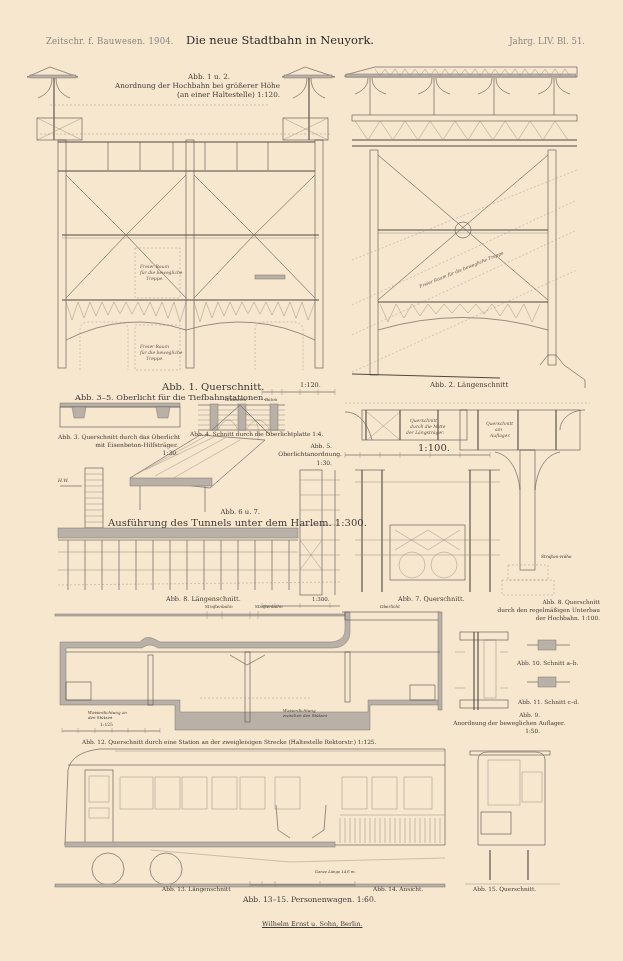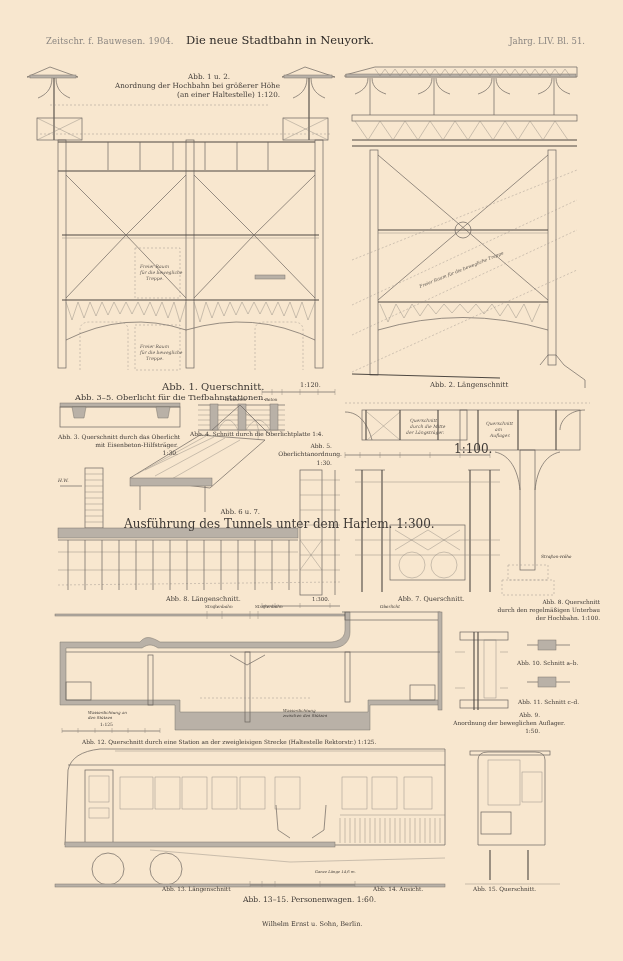--- a/index.html
+++ b/index.html
@@ -313,25 +313,25 @@
 <div class="abs cap" style="left:190px;top:431px;font-size:5.8px;">Abb. 4. Schnitt durch die Oberlichtplatte 1:4.</div>
 <div class="abs cap" style="left:225px;top:397px;font-size:4.2px;font-style:italic;">Glasbeton</div>
 <div class="abs cap" style="left:265px;top:397px;font-size:4.2px;font-style:italic;">Beton</div>
 
 <div class="abs cap capc" style="left:272px;top:442px;width:60px;font-size:6px;">Abb. 5.</div>
 <div class="abs cap capc" style="left:262px;top:450px;width:80px;font-size:6px;">Oberlichtanordnung.</div>
 <div class="abs cap capc" style="left:272px;top:459px;width:60px;font-size:6px;">1:30.</div>
 
 <div class="abs cap" style="left:58px;top:478px;font-size:4.5px;font-style:italic;">H.W.</div>
 <div class="abs cap capc" style="left:150px;top:508px;width:110px;font-size:6.8px;">Abb. 6 u. 7.</div>
-<div class="abs cap" style="left:124px;top:517px;font-size:12px;">Ausführung des Tunnels unter dem Harlem. 1:300.</div>
+<div class="abs cap" style="left:108px;top:517px;font-size:10px;">Ausführung des Tunnels unter dem Harlem. 1:300.</div>
 <div class="abs cap" style="left:166px;top:595px;font-size:6.5px;">Abb. 8. Längenschnitt.</div>
 <div class="abs cap" style="left:312px;top:596px;font-size:5.5px;">1:300.</div>
 
-<div class="abs cap" style="left:418px;top:442px;font-size:12px;margin-left:36px;">1:100.</div>
+<div class="abs cap" style="left:418px;top:442px;font-size:10px;">1:100.</div>
 <div class="abs cap" style="left:541px;top:554px;font-size:4.3px;font-style:italic;">Straßen-Höhe</div>
 
 <div class="abs cap" style="left:398px;top:595px;font-size:6.5px;">Abb. 7. Querschnitt.</div>
 
 <div class="abs cap capc" style="left:490px;top:599px;width:110px;font-size:5.8px;">Abb. 8. Querschnitt</div>
 <div class="abs cap capc" style="left:490px;top:607px;width:110px;font-size:5.8px;">durch den regelmäßigen Unterbau</div>
 <div class="abs cap capc" style="left:490px;top:615px;width:110px;font-size:5.8px;">der Hochbahn. 1:100.</div>
 
 <div class="abs cap" style="left:205px;top:604px;font-size:4.2px;font-style:italic;">Straßenbahn</div>
 <div class="abs cap" style="left:255px;top:604px;font-size:4.2px;font-style:italic;">Straßenbahn</div>
@@ -346,13 +346,13 @@
 <div class="abs cap capc" style="left:450px;top:728px;width:90px;font-size:5.8px;">1:50.</div>
 <div class="abs cap" style="left:517px;top:660px;font-size:5.8px;">Abb. 10. Schnitt a–b.</div>
 <div class="abs cap" style="left:518px;top:699px;font-size:5.8px;">Abb. 11. Schnitt c–d.</div>
 
 <div class="abs cap" style="left:315px;top:869px;font-size:3.8px;font-style:italic;">Ganze Länge 14,6 m.</div>
 <div class="abs cap" style="left:162px;top:886px;font-size:5.8px;">Abb. 13. Längenschnitt</div>
 <div class="abs cap" style="left:373px;top:886px;font-size:5.8px;">Abb. 14. Ansicht.</div>
 <div class="abs cap" style="left:473px;top:886px;font-size:5.8px;">Abb. 15. Querschnitt.</div>
 <div class="abs cap capL" style="left:243px;top:895px;font-size:7.6px;">Abb. 13–15. Personenwagen. 1:60.</div>
 
-<div class="abs cap" style="left:262px;top:920px;font-size:6.5px;">Wilhelm Ernst u. Sohn, Berlin.</div>
+<div class="abs cap" style="left:262px;top:920px;font-size:6.5px;text-decoration:underline;">Wilhelm Ernst u. Sohn, Berlin.</div>
 
 </body></html>

